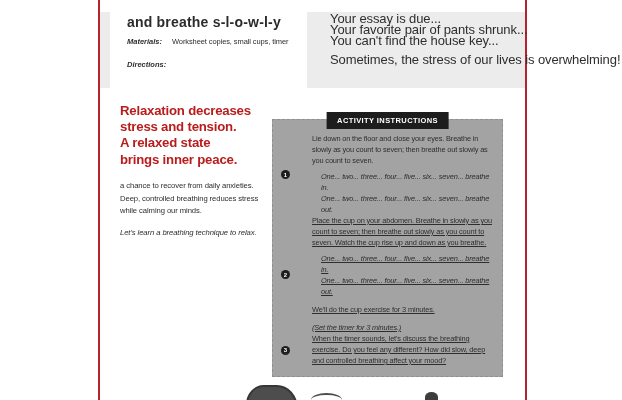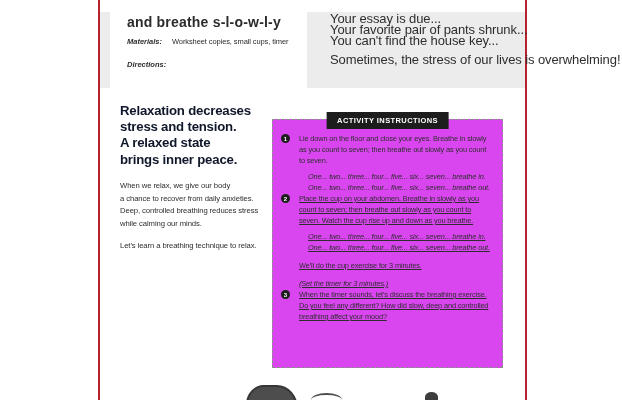--- a/index.html
+++ b/index.html
@@ -57,51 +57,51 @@
   .stress-summary { margin-top: 8px; }
   
   .intro-col {
     position: absolute;
     left: 20px; top: 103px;
     width: 158px;
   }
   .intro-heading {
     font-size: 13.2px; font-weight: bold;
     line-height: 16.2px; letter-spacing: -0.2px;
-    color: #0f172a;
+    color: #b91c1c;
     white-space: nowrap;
   }
   .intro-para {
     margin-top: 12px;
     font-size: 7.7px; line-height: 12.8px;
     letter-spacing: -0.1px;
     white-space: nowrap;
   }
-  .intro-para2 { margin-top: 9px; }
+  .intro-para2 { margin-top: 9px; font-style: italic; }
   
   .activity-box {
     position: absolute;
     left: 172px; top: 119px;
     width: 231px; min-height: 249px;
     border: 1.2px dashed #8f8f8f;
-    background: #d946ef;
+    background: #a3a3a3;
   }
   .banner {
     position: absolute;
     top: -8px; left: 50%;
     transform: translateX(-50%);
     background: #1d1d1d;
     color: #ffffff;
     font-size: 7.5px; font-weight: bold;
     letter-spacing: 0.4px;
     padding: 4px 11px;
     white-space: nowrap;
   }
   .steps { padding: 13px 9px 10px 8px; }
-  .step { display: flex; gap: 9px; }
+  .step { display: flex; gap: 22px; align-items: center; }
   .step + .step { margin-top: 0; text-decoration: underline; }
   .badge {
     width: 9px; height: 9px; flex-shrink: 0;
     margin-top: 1px;
     border-radius: 50%;
     background: #1d1d1d;
     color: #ffffff;
     font-size: 6px; font-weight: bold;
     display: flex; align-items: center; justify-content: center;
   }
@@ -162,21 +162,20 @@
   </div>
 
   <div class="intro-col">
     <div class="intro-heading">
       <div>Relaxation decreases</div>
       <div>stress and tension.</div>
       <div>A relaxed state</div>
       <div>brings inner peace.</div>
     </div>
     <div class="intro-para">
-      <div>When we relax, we give our body</div>
       <div>a chance to recover from daily anxieties.</div>
       <div>Deep, controlled breathing reduces stress</div>
       <div>while calming our minds.</div>
     </div>
     <div class="intro-para intro-para2">Let's learn a breathing technique to relax.</div>
   </div>
 
   <div class="activity-box">
     <div class="banner">ACTIVITY INSTRUCTIONS</div>
 

